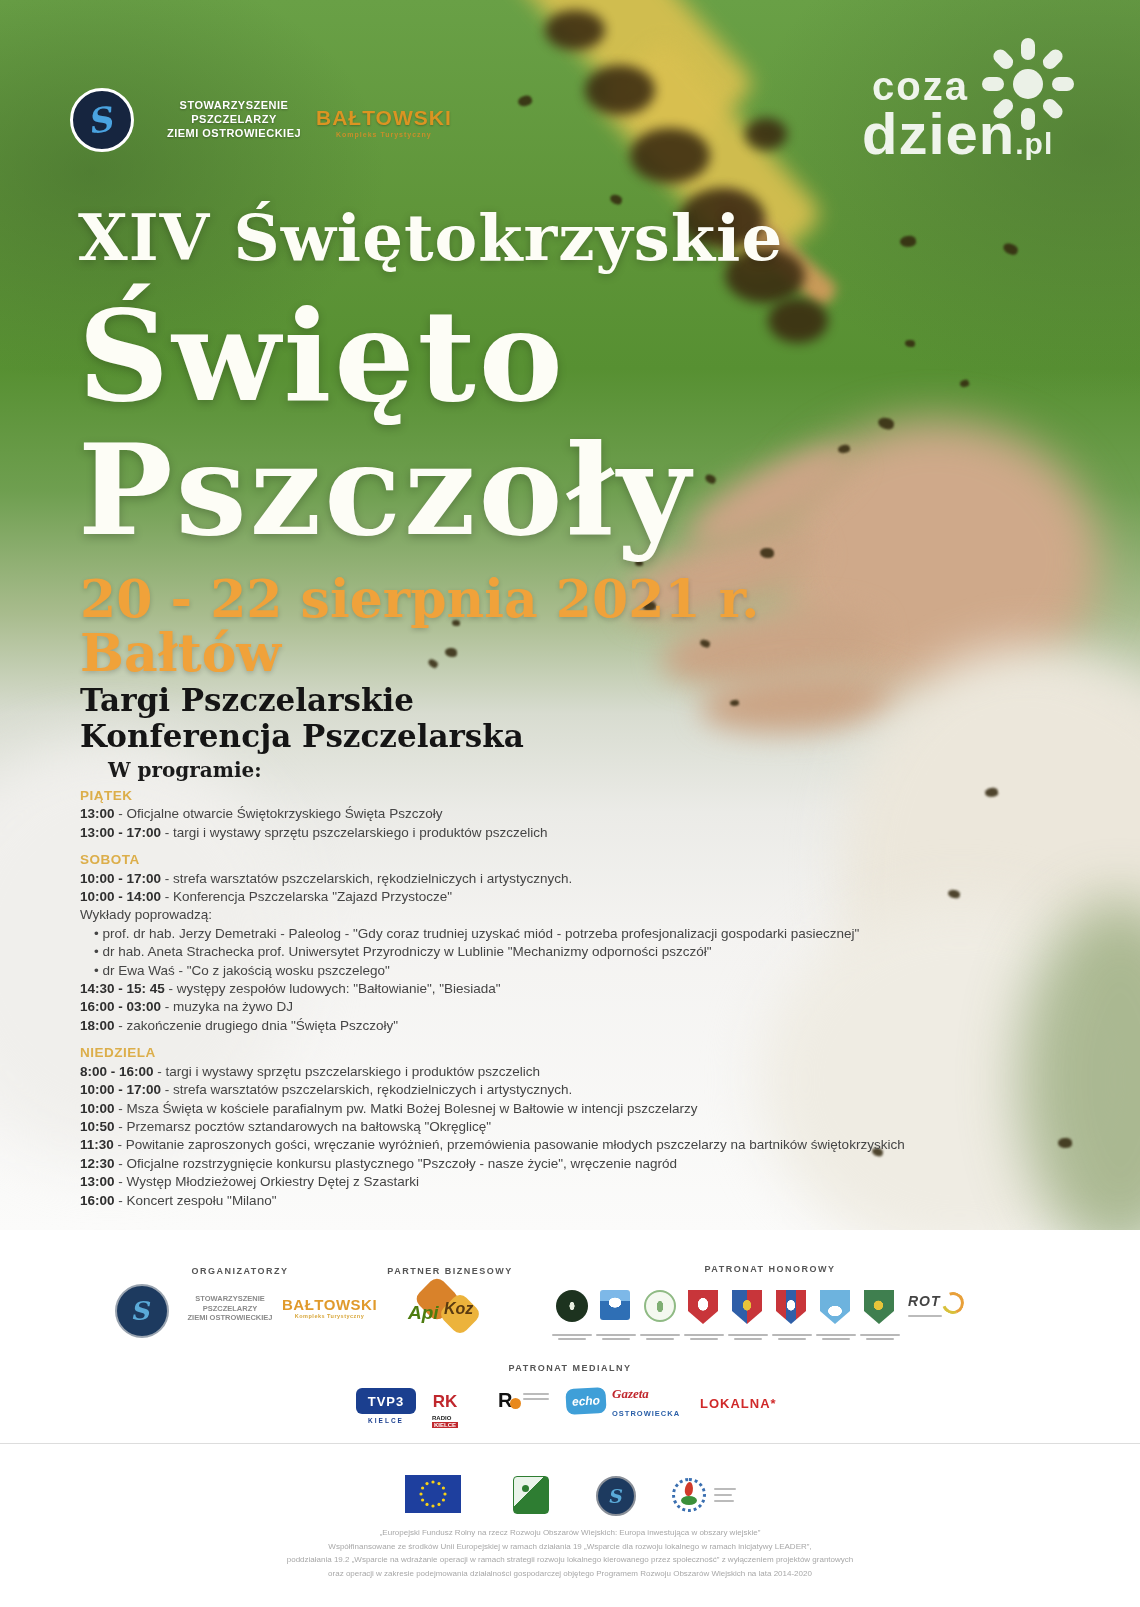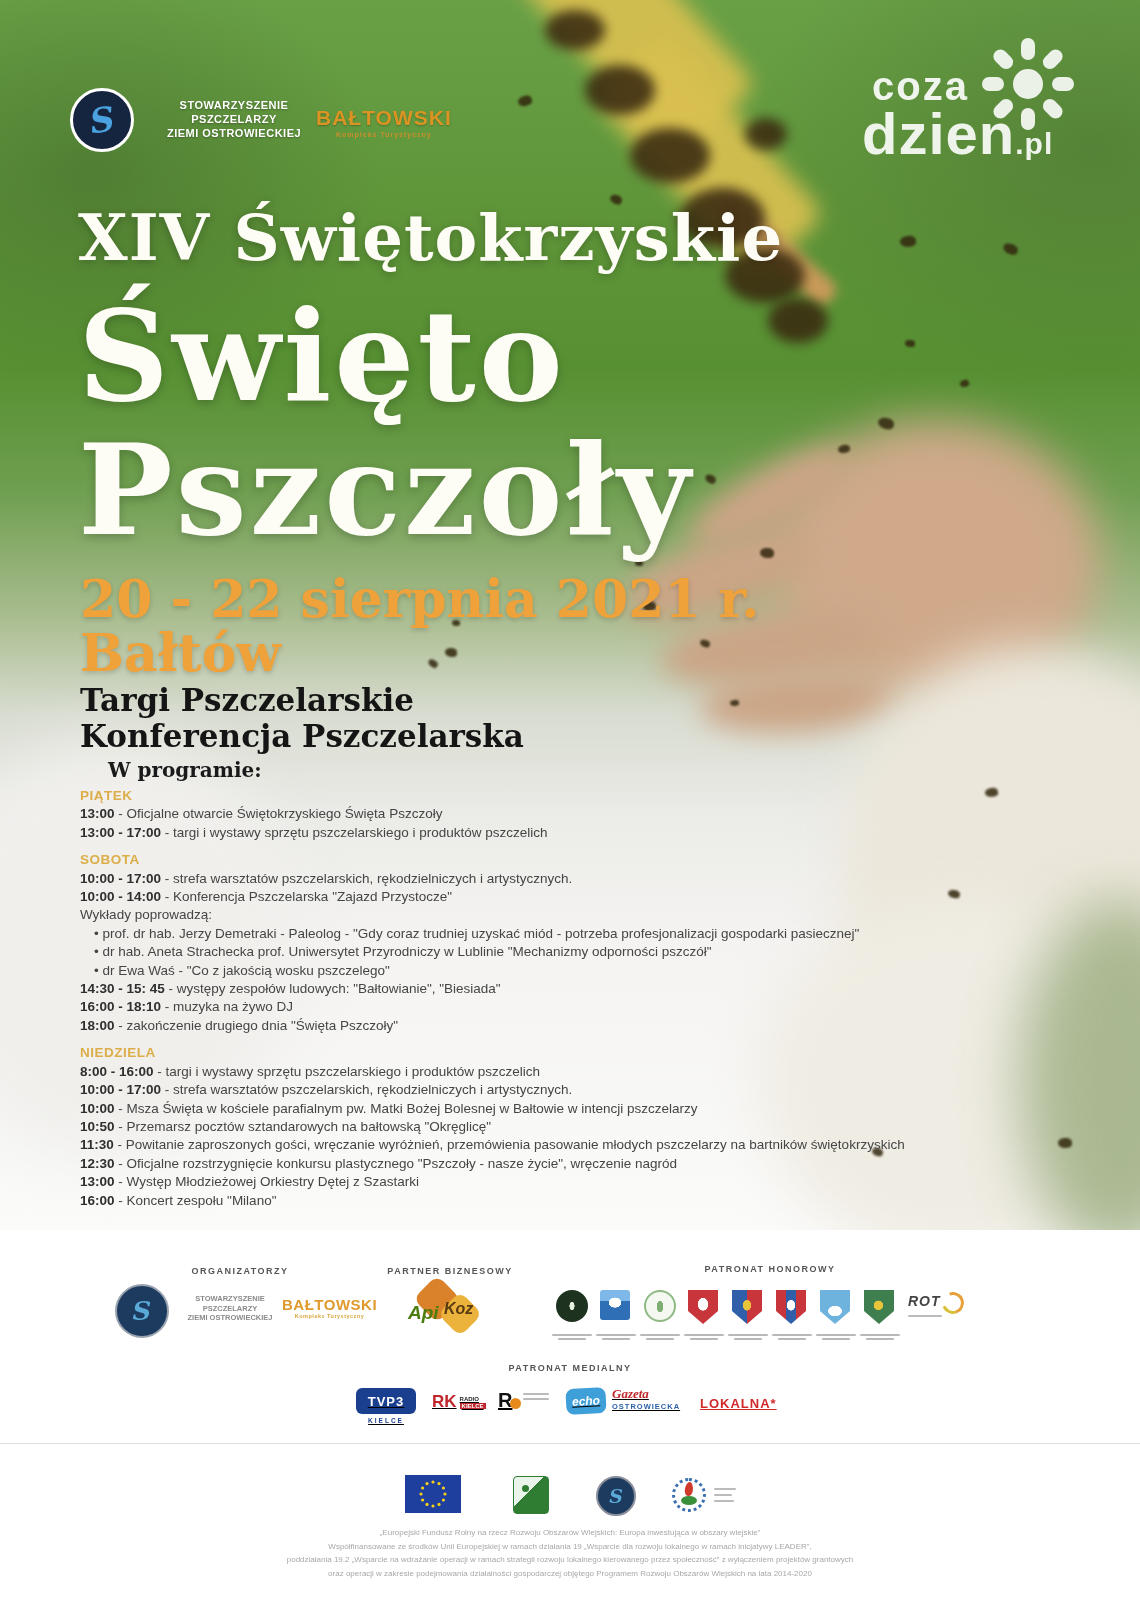--- a/index.html
+++ b/index.html
@@ -75,37 +75,37 @@
   .circle32{width:32px;height:32px;border-radius:50%;}
   .sq30{width:30px;height:30px;border-radius:3px;}
   .shield{width:30px;height:34px;clip-path:polygon(0 0,100% 0,100% 62%,50% 100%,0 62%);}
   .hcap{position:absolute;top:102px;width:44px;}
   .hcap i{display:block;height:2px;background:#b8b8b8;border-radius:1px;margin:2px auto 0;}
   .rot-logo{position:absolute;top:62px;width:60px;text-align:left;}
   .rot-logo .rt{font:italic 900 14px "Liberation Sans",sans-serif;color:#444;letter-spacing:1px;}
   .rot-swirl{position:absolute;left:34px;top:0;width:16px;height:16px;border:3px solid #e8a03a;border-left-color:transparent;
      border-bottom-color:#d8c03a;border-radius:50%;transform:rotate(25deg);}
 
-  .media-item{position:absolute;top:158px;text-decoration:underline;}
+  .media-item{position:absolute;top:158px;}
   .tvp-rect{width:60px;height:26px;background:#1b3f8f;border-radius:6px;color:#fff;font-weight:900;font-size:13px;
      letter-spacing:1px;display:flex;align-items:center;justify-content:center;}
   .tvp-cap{margin-top:3px;text-align:center;font-size:6.5px;font-weight:700;letter-spacing:2px;color:#1b3f8f;}
-  .rk{display:flex;align-items:center;gap:3px;}
+  .rk{display:flex;align-items:center;gap:3px;flex-direction:column;}
   .rk .mark{font-size:17px;font-weight:900;color:#c0272d;}
   .rk .col{display:flex;flex-direction:column;gap:1px;}
   .rk .r1{font-size:6px;font-weight:900;color:#222;}
   .rk .r2{font-size:6px;font-weight:900;color:#fff;background:#c0272d;padding:0 2px;}
   .ro{display:flex;align-items:flex-start;gap:2px;}
   .ro .mark{font-size:20px;font-weight:900;color:#111;line-height:20px;}
   .ro .dot{width:11px;height:11px;border-radius:50%;background:#e8891d;margin-top:8px;margin-left:-4px;}
   .ro .bars i{display:block;width:26px;height:2px;background:#bbb;margin-top:3px;border-radius:1px;}
   .echo-rect{width:40px;height:26px;background:#3f9fd8;border-radius:8px;color:#fff;display:flex;align-items:center;
      justify-content:center;font:italic 900 12px "Liberation Sans",sans-serif;transform:rotate(-3deg);}
   .gaz .g1{font:italic 900 13px "Liberation Serif",serif;color:#c0272d;}
-  .gaz .g2{font-size:7.5px;font-weight:900;letter-spacing:1px;color:#2a5fa8;margin-top:0;}
+  .gaz .g2{font-size:7.5px;font-weight:900;letter-spacing:1px;color:#2a5fa8;margin-top:7px;}
   .lokalna{font-size:13px;font-weight:900;letter-spacing:1px;color:#d02a2a;}
 
   .divider{position:absolute;left:0;top:213px;width:1140px;height:1px;background:#ddd;}
   .eu-flag{position:absolute;left:405px;top:245px;}
   .leader{position:absolute;left:513px;top:246px;width:36px;height:38px;border-radius:4px;
      background:linear-gradient(135deg,#eaf4ea 0 42%,#2e7d32 42%);border:1px solid #2e7d32;box-sizing:border-box;}
   .leader::after{content:"";position:absolute;left:8px;top:8px;width:7px;height:7px;border-radius:50%;background:#2e7d32;}
   .eu-circle{position:absolute;left:596px;top:246px;width:40px;height:40px;border-radius:50%;background:#1d3a5f;
      border:2px solid #8a9099;box-sizing:border-box;display:flex;align-items:center;justify-content:center;}
   .eu-circle span{color:#5aaad8;font:italic 700 19px "DejaVu Serif",serif;}
@@ -226,21 +226,21 @@
       <div class="pline"><b>13:00</b> - Oficjalne otwarcie Świętokrzyskiego Święta Pszczoły</div>
       <div class="pline"><b>13:00 - 17:00</b> - targi i wystawy sprzętu pszczelarskiego i produktów pszczelich</div>
       <div class="day">SOBOTA</div>
       <div class="pline"><b>10:00 - 17:00</b> - strefa warsztatów pszczelarskich, rękodzielniczych i artystycznych.</div>
       <div class="pline"><b>10:00 - 14:00</b> - Konferencja Pszczelarska "Zajazd Przystocze"</div>
       <div class="pline">Wykłady poprowadzą:</div>
       <div class="pline bullet">• prof. dr hab. Jerzy Demetraki - Paleolog - "Gdy coraz trudniej uzyskać miód - potrzeba profesjonalizacji gospodarki pasiecznej"</div>
       <div class="pline bullet">• dr hab. Aneta Strachecka prof. Uniwersytet Przyrodniczy w Lublinie "Mechanizmy odporności pszczół"</div>
       <div class="pline bullet">• dr Ewa Waś - "Co z jakością wosku pszczelego"</div>
       <div class="pline"><b>14:30 - 15: 45</b> - występy zespołów ludowych: "Bałtowianie", "Biesiada"</div>
-      <div class="pline"><b>16:00 - 18:10</b> - muzyka na żywo DJ</div>
+      <div class="pline"><b>16:00 - 03:00</b> - muzyka na żywo DJ</div>
       <div class="pline"><b>18:00</b> - zakończenie drugiego dnia "Święta Pszczoły"</div>
       <div class="day">NIEDZIELA</div>
       <div class="pline"><b>8:00 - 16:00</b> - targi i wystawy sprzętu pszczelarskiego i produktów pszczelich</div>
       <div class="pline"><b>10:00 - 17:00</b> - strefa warsztatów pszczelarskich, rękodzielniczych i artystycznych.</div>
       <div class="pline"><b>10:00</b> - Msza Święta w kościele parafialnym pw. Matki Bożej Bolesnej w Bałtowie w intencji pszczelarzy</div>
       <div class="pline"><b>10:50</b> - Przemarsz pocztów sztandarowych na bałtowską "Okręglicę"</div>
       <div class="pline"><b>11:30</b> - Powitanie zaproszonych gości, wręczanie wyróżnień, przemówienia pasowanie młodych pszczelarzy na bartników świętokrzyskich</div>
       <div class="pline"><b>12:30</b> - Oficjalne rozstrzygnięcie konkursu plastycznego "Pszczoły - nasze życie", wręczenie nagród</div>
       <div class="pline"><b>13:00</b> - Występ Młodzieżowej Orkiestry Dętej z Szastarki</div>
       <div class="pline"><b>16:00</b> - Koncert zespołu "Milano"</div>

